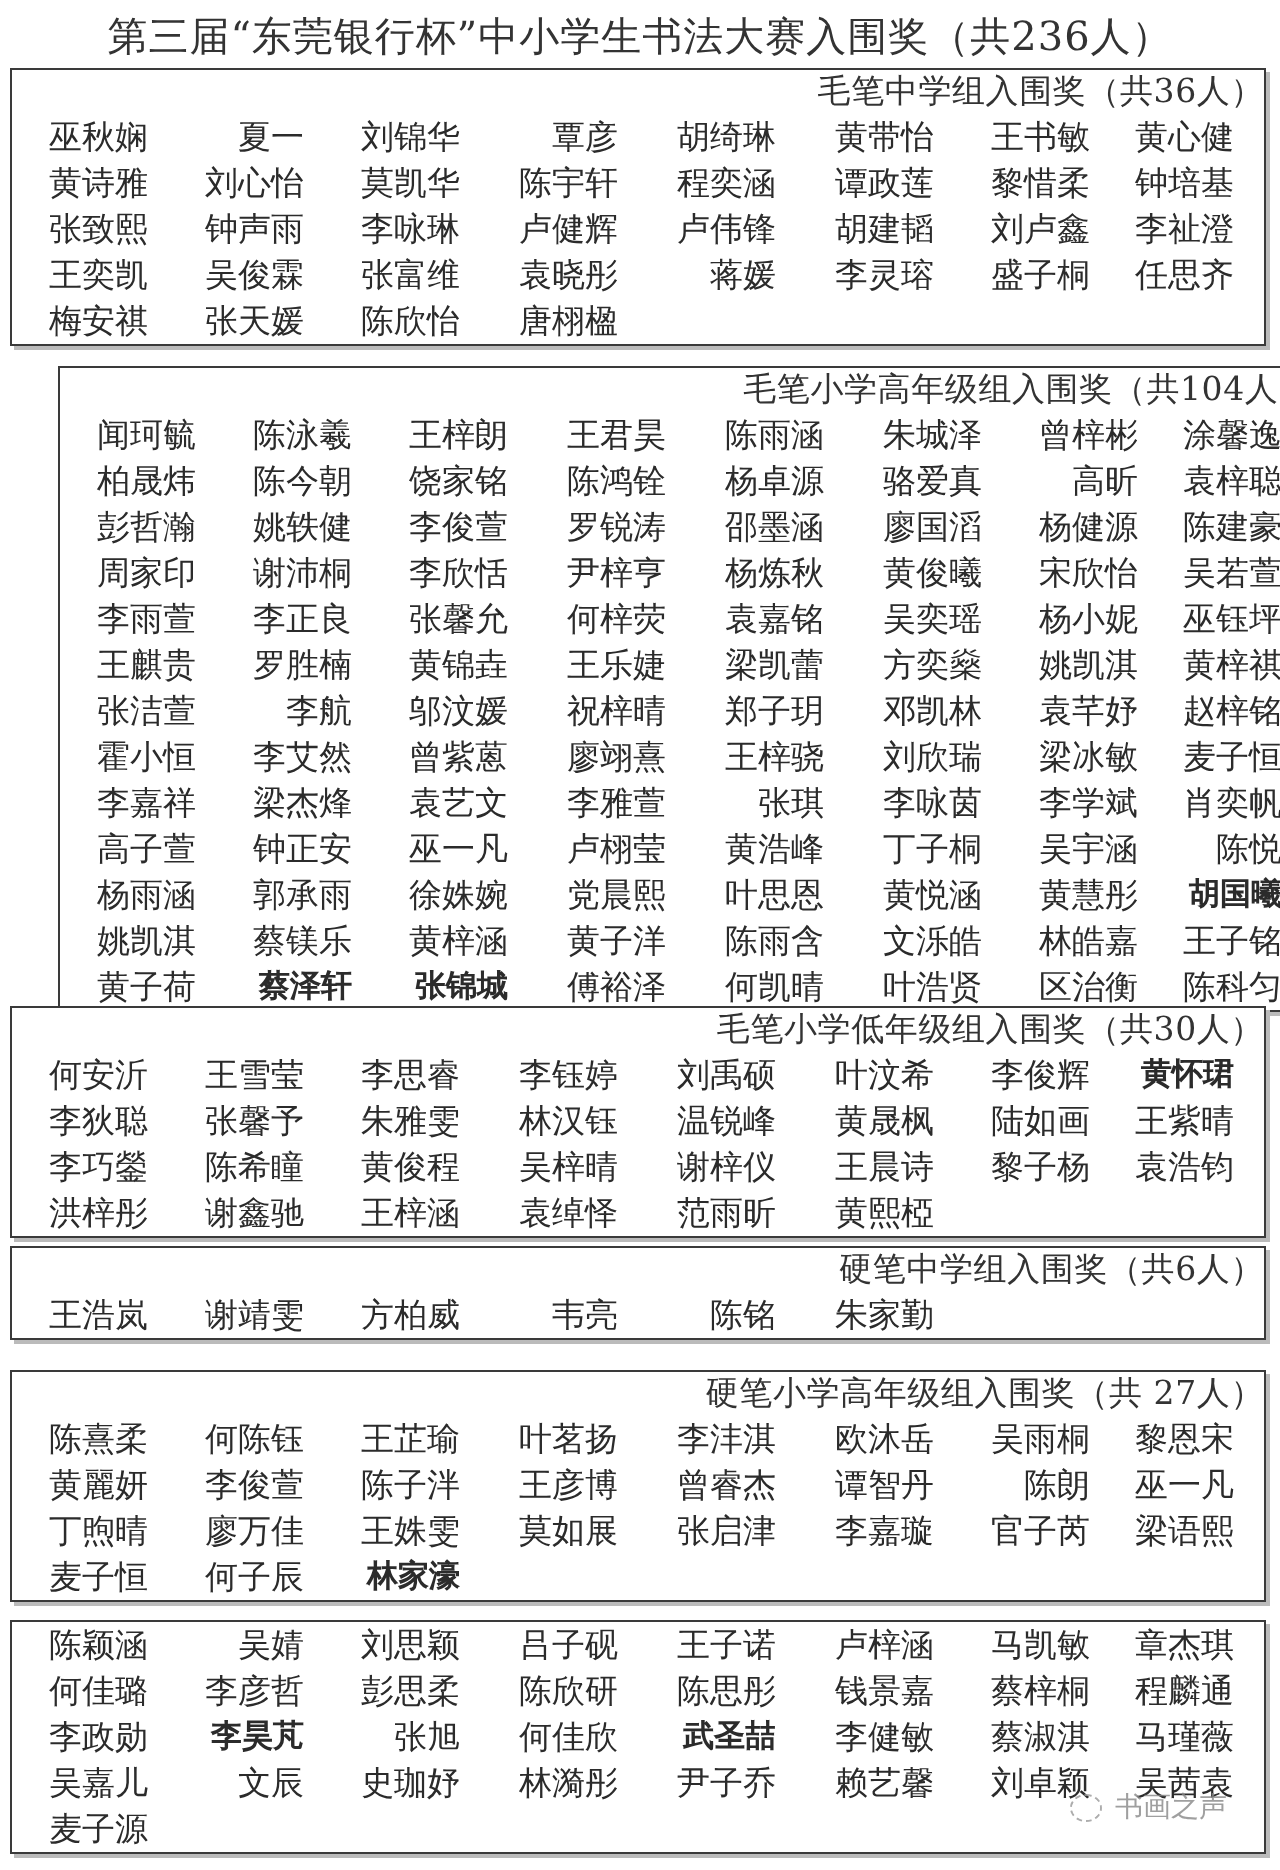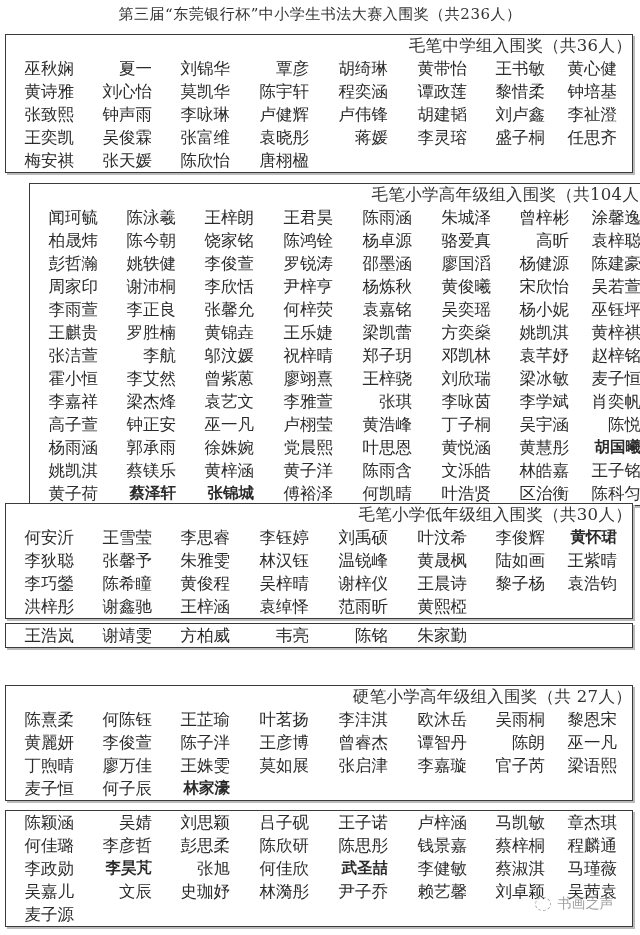--- a/index.html
+++ b/index.html
@@ -3,21 +3,21 @@
 <meta charset="utf-8">
 <style>
   html, body { margin: 0; padding: 0; background: #ffffff; }
   body {
     width: 640px; height: 935px; overflow: hidden; position: relative;
     font-family: "DejaVu Serif", "Liberation Serif", serif;
     color: #2a2a2a;
   }
   .doc-title {
     position: absolute; left: 0; top: 5px; width: 640px;
-    text-align: center; font-size: 15px; letter-spacing: 0.5px; color: #333;
+    text-align: center; font-size: 20px; letter-spacing: 0.5px; color: #333;
   }
   .section {
     position: absolute; left: 5px; width: 628px;
     border: 1.5px solid #3a3a3a;
     box-shadow: 2px 2px 0 #bbb;
     background: #fff;
     box-sizing: border-box;
   }
   .section-title {
     text-align: right; font-size: 16.5px; height: 22px; line-height: 22px;
@@ -227,20 +227,21 @@
       <div class="name">洪梓彤</div>
       <div class="name">谢鑫驰</div>
       <div class="name">王梓涵</div>
       <div class="name">袁绰怿</div>
       <div class="name">范雨昕</div>
       <div class="name">黄熙椏</div>
     </div>
 </div>
 
 <div class="section" id="sec3" style="top:623px;">
+  <div class="section-title">硬笔中学组入围奖（共6人）</div>
   <div class="grid">
       <div class="name">王浩岚</div>
       <div class="name">谢靖雯</div>
       <div class="name">方柏威</div>
       <div class="name">韦亮</div>
       <div class="name">陈铭</div>
       <div class="name">朱家勤</div>
     </div>
 </div>
 

